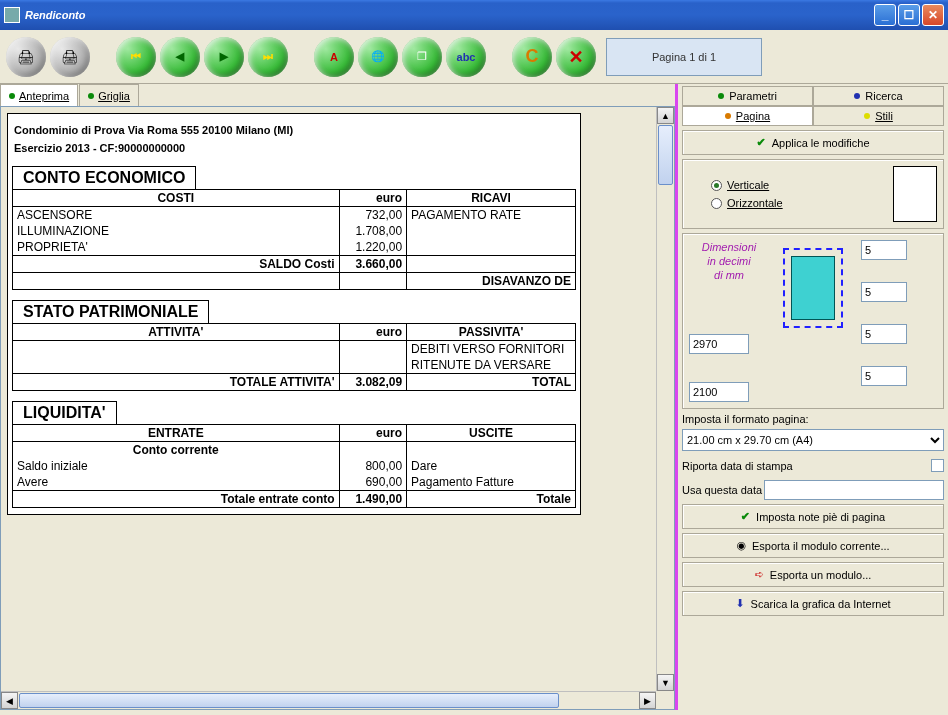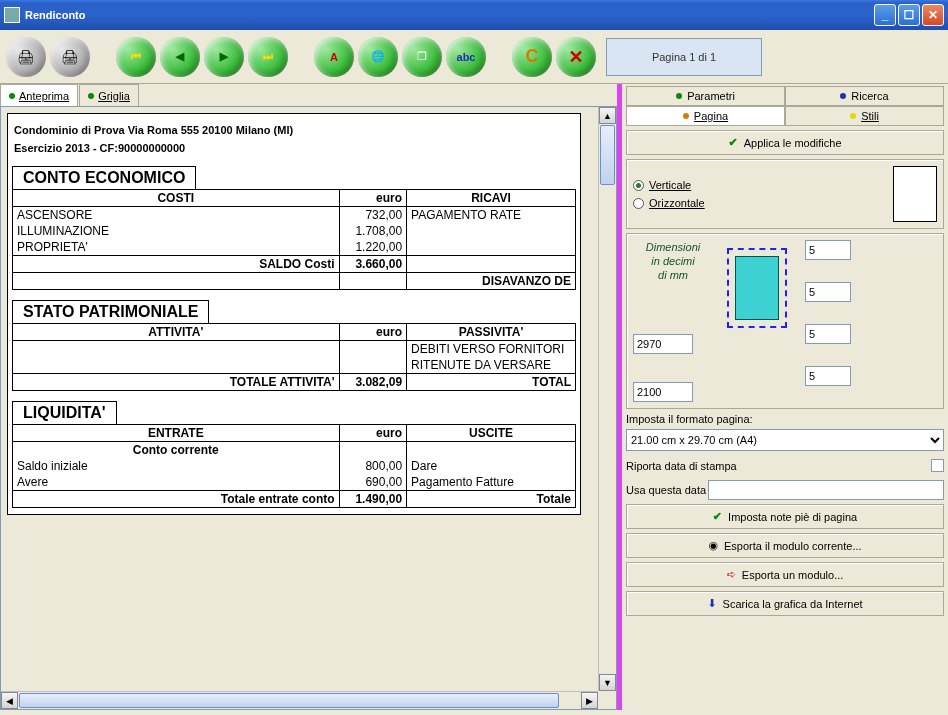--- a/index.html
+++ b/index.html
@@ -1,34 +1,34 @@
 <!DOCTYPE html>
 <html><head>
 <meta charset="utf-8">
 <style>
 * { box-sizing: border-box; margin: 0; padding: 0; font-family: Tahoma, sans-serif; font-size: 11px; }
 body { background: #ece9d8; width: 948px; height: 715px; overflow: hidden; }
 
 .titlebar { height: 30px; background: linear-gradient(to bottom, #3b79e3, #2961c9 10%, #2a63cb 50%, #1f4fb0); display: flex; align-items: center; padding: 0 4px; color: white; font-size: 13px; }
 .titlebar .tb-icon { width: 16px; height: 16px; margin-right: 5px; background: #7aa; border: 1px solid #fff; }
-.titlebar .title { flex: 1; font-weight: bold; }
+.titlebar .title { flex: 1; font-weight: bold; font-style: italic; }
 .titlebar .winbtn { width: 22px; height: 22px; margin-left: 2px; border: 1px solid #fff; border-radius: 3px; display: flex; align-items: center; justify-content: center; font-weight: bold; font-size: 12px; }
 .titlebar .minbtn, .titlebar .maxbtn { background: linear-gradient(to bottom, #5a9de8, #2a6fd4); }
 .titlebar .closebtn { background: linear-gradient(to bottom, #e88a5e, #d8472a); }
 
 .toolbar { height: 54px; background: #ece9d8; display: flex; align-items: center; padding: 4px 6px; gap: 4px; border-bottom: 1px solid #aca899; }
 .tbtn { width: 40px; height: 40px; border-radius: 50%; display: flex; align-items: center; justify-content: center; cursor: pointer; box-shadow: inset 2px 2px 6px rgba(255,255,255,.8), inset -2px -2px 6px rgba(0,0,0,.3); }
 .tbtn.green { background: radial-gradient(circle at 30% 30%, #9de89d, #3abc3a 60%, #1f7f1f); }
 .tbtn.grey { background: radial-gradient(circle at 30% 30%, #e8e8e8, #b0b0b0 60%, #888); }
 .tbtn-gap { width: 18px; }
 .pageind { margin-left: 6px; width: 156px; height: 38px; border: 1px solid #7f9db9; background: #d9e5f3; display: flex; align-items: center; justify-content: center; color: #333; }
 
 .content { display: flex; height: 626px; }
 
-.leftpane { width: 622px; display: flex; flex-direction: column; border-right: 5px solid #d946ef; }
+.leftpane { width: 678px; display: flex; flex-direction: column; border-right: 3px solid #d946ef; }
 .lefttabs { height: 22px; display: flex; background: #ece9d8; }
 .tab { padding: 2px 8px; border: 1px solid #aca899; border-bottom: none; background: #ece9d8; margin-right: 1px; display: flex; align-items: center; gap: 4px; cursor: pointer; }
 .tab .dot { width: 6px; height: 6px; border-radius: 50%; }
 .tab.active { background: #fff; }
 
 .preview-wrap { flex: 1; background: #ece9d8; position: relative; overflow: hidden; border: 1px solid #7f9db9; }
 .preview-scroll { position: absolute; inset: 0 18px 18px 0; overflow: hidden; background: #ece9d8; }
 .page { background: #fff; margin: 6px; border: 1px solid #000; padding: 6px 4px; width: 574px; font-size: 12px; }
 .page .hdr { font-weight: bold; padding: 4px 2px; }
 .page .sub { padding: 2px 2px; font-weight: bold; }
@@ -58,27 +58,27 @@
 .rtab { width: 50%; padding: 3px 6px; border: 1px solid #aca899; background: #ece9d8; display: flex; align-items: center; justify-content: center; gap: 5px; cursor: pointer; }
 .rtab .dot { width: 6px; height: 6px; border-radius: 50%; }
 .rtab.active { background: #fff; }
 
 .wbtn { border: 1px solid #aca899; background: #ece9d8; padding: 5px 10px; display: flex; align-items: center; justify-content: center; gap: 6px; cursor: pointer; box-shadow: inset 1px 1px #fff; }
 .check { color: #0a8a0a; font-weight: bold; }
 
 .frame { border: 1px solid #aca899; padding: 6px; background: #ece9d8; box-shadow: inset 1px 1px #fff; }
 .orient-row { display: flex; align-items: center; gap: 6px; }
 .orient-col { flex: 1; display: flex; flex-direction: column; gap: 6px; }
-.radio { display: flex; align-items: center; gap: 5px; }
+.radio { display: flex; align-items: center; gap: 5px; margin-left: 22px; }
 .radio .rc { width: 11px; height: 11px; border: 1px solid #555; border-radius: 50%; background: #fff; display: flex; align-items: center; justify-content: center; }
 .radio .rc.sel::after { content: ''; width: 5px; height: 5px; background: #2a7a2a; border-radius: 50%; }
 .orient-prev { width: 44px; height: 56px; border: 1px solid #000; background: #fff; }
 
 .dim-area { display: flex; gap: 6px; }
-.dim-label { color: #14532d; font-style: italic; font-size: 12px; width: 80px; text-align: center; }
+.dim-label { color: #a21caf; font-style: italic; font-size: 12px; width: 80px; text-align: center; }
 .dim-fig { width: 80px; height: 100px; position: relative; }
 .dim-page { position: absolute; left: 8px; top: 8px; width: 60px; height: 80px; border: 2px dashed #2020ff; }
 .dim-inner { position: absolute; left: 16px; top: 16px; width: 44px; height: 64px; background: #3ed1d1; border: 1px solid #055; }
 .dim-inputs-side { display: flex; flex-direction: column; gap: 22px; }
 .dim-inputs-left { display: flex; flex-direction: column; gap: 28px; padding-top: 52px; }
 .tinput { width: 46px; height: 20px; border: 1px solid #7f9db9; background: #fff; padding: 1px 3px; }
 .tinput.wd { width: 60px; }
 
 .row { display: flex; align-items: center; gap: 2px; margin-top: 4px; }
 select { width: 100%; height: 22px; border: 1px solid #7f9db9; background: #fff; }

